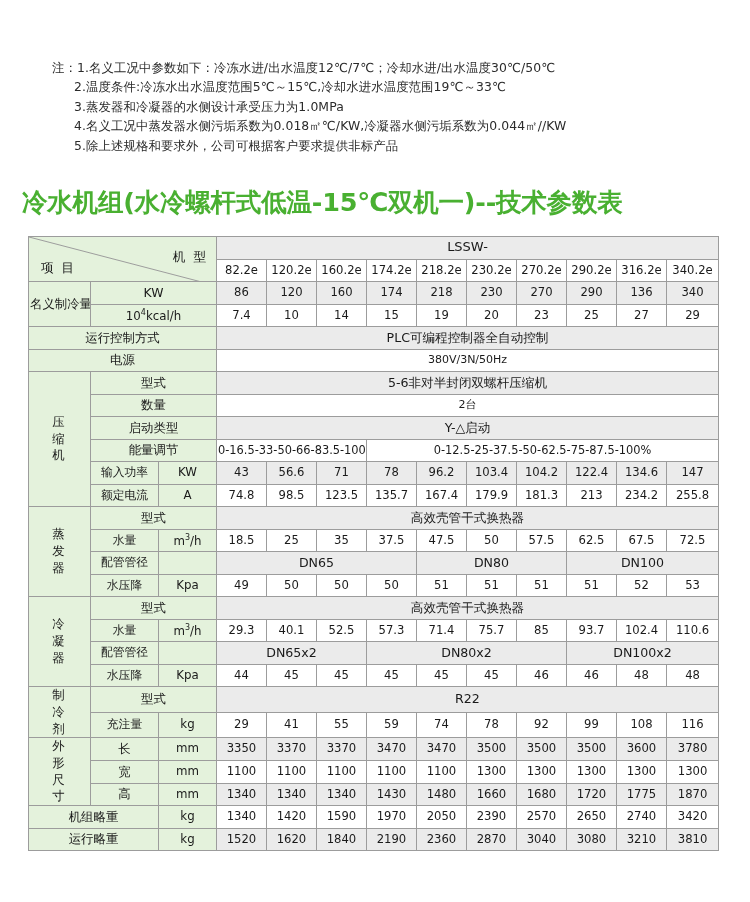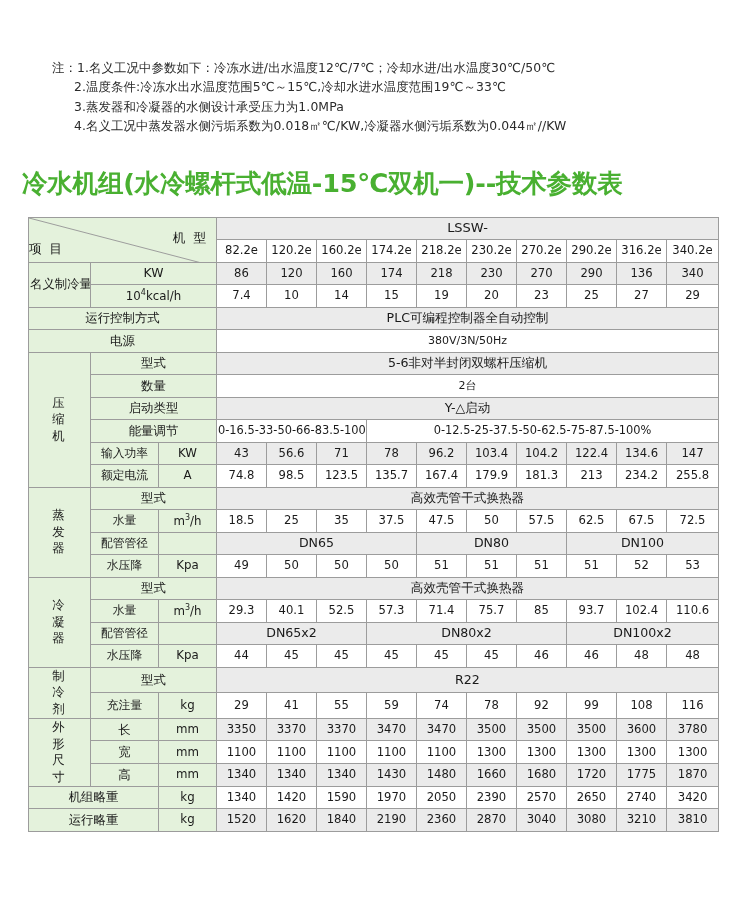--- a/index.html
+++ b/index.html
@@ -96,21 +96,21 @@
   }
   td.corner .corner-top {
     position: absolute;
     right: 8px;
     top: 13px;
     font-size: 12.6px;
     letter-spacing: 2px;
   }
   td.corner .corner-bot {
     position: absolute;
-    left: 0;
+    left: 12px;
     top: 24px;
     font-size: 12.6px;
     letter-spacing: 2px;
   }
 
   .vert-stack {
     display: flex;
     flex-direction: column;
     align-items: center;
     justify-content: center;
@@ -120,20 +120,21 @@
   .unit-sup { font-size: 8px; vertical-align: super; }
 </style>
 </head>
 <body>
 
 <div class="notes">
   <div class="note-line first">注：1.名义工况中参数如下：冷冻水进/出水温度12℃/7℃；冷却水进/出水温度30℃/50℃</div>
   <div class="note-line cont">2.温度条件:冷冻水出水温度范围5℃～15℃,冷却水进水温度范围19℃～33℃</div>
   <div class="note-line cont">3.蒸发器和冷凝器的水侧设计承受压力为1.0MPa</div>
   <div class="note-line cont">4.名义工况中蒸发器水侧污垢系数为0.018㎡℃/KW,冷凝器水侧污垢系数为0.044㎡//KW</div>
+  <div class="note-line cont">5.除上述规格和要求外，公司可根据客户要求提供非标产品</div>
 </div>
 
 <div class="title">冷水机组(水冷螺杆式低温-15℃双机一)--技术参数表</div>
 
 <div class="table-wrap">
 <table class="spec">
   <colgroup>
     <col style="width:62px">
         <col style="width:68px">
         <col style="width:58px">

